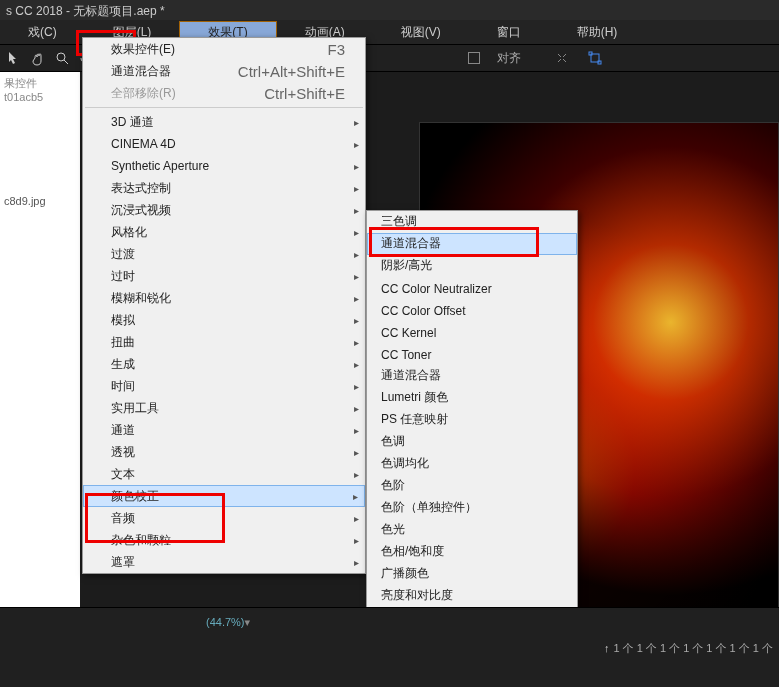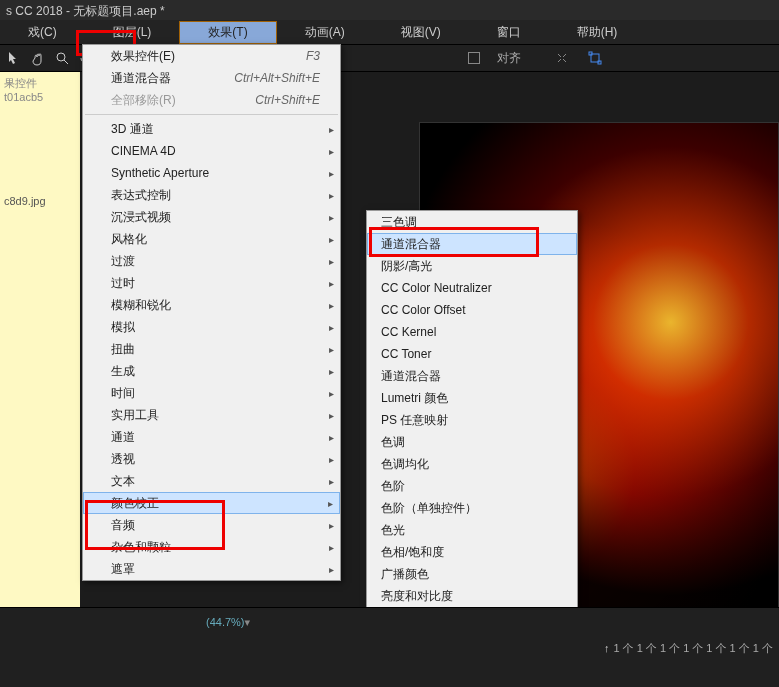--- a/index.html
+++ b/index.html
@@ -10,21 +10,21 @@
 .menubar { background:#232323; color:#ccc; padding:2px 0; height:24px; display:flex; align-items:center; font-size:12px; }
 .menubar span { padding:2px 28px; cursor:pointer; }
 .menubar .sel { background:#88a8d8; color:#222; border:1px solid #a16207; }
 
 .toolbar { background:#202020; height:28px; border-top:1px solid #000; border-bottom:1px solid #000; display:flex; align-items:center; color:#aaa; padding:0 6px; gap:8px; }
 .toolbar .tico { width:16px; height:16px; display:inline-block; }
 .toolbar .sep { width:1px; height:18px; background:#444; }
 .toolbar .align { display:flex; align-items:center; gap:17px; margin-left:300px; }
 .toolbar .chk { width:12px; height:12px; border:1px solid #888; }
 
-.leftpanel { position:absolute; left:0; top:72px; width:80px; bottom:80px; background:#fef9c3; color:#888; font-size:11px; padding:4px; }
+.leftpanel { position:absolute; left:0; top:72px; width:80px; bottom:80px; background:#ffffff; color:#888; font-size:11px; padding:4px; }
 
 .canvas { position:absolute; left:80px; top:72px; right:0; bottom:80px; background:#1c1c1c; overflow:hidden; }
 .fireimg { position:absolute; top:50px; right:0; width:360px; height:500px;
   background:
    radial-gradient(circle at 70% 40%, rgba(255,200,50,.9) 0%, rgba(255,60,0,.7) 20%, rgba(150,0,0,.4) 45%, rgba(0,0,0,.9) 70%),
    radial-gradient(circle at 30% 70%, rgba(255,150,0,.8) 0%, rgba(200,20,0,.6) 25%, rgba(0,0,0,.8) 60%),
    #000;
   border:1px solid #333;
 }
 
@@ -33,26 +33,26 @@
 .footrow1 .pct { color:#6ab; }
 .footrow2 { height:24px; display:flex; align-items:center; justify-content:flex-end; color:#aaa; padding:0 6px; gap:4px; font-size:11px; }
 .footrow2 .up { color:#ccc; }
 
 .menu { position:absolute; background:#f0f0f0; border:1px solid #999; box-shadow:2px 2px 6px rgba(0,0,0,.5); color:#222; font-size:12px; }
 .menu .item { display:flex; align-items:center; justify-content:space-between; padding:3px 20px 3px 28px; height:22px; cursor:pointer; position:relative; white-space:nowrap; }
 .menu .item.disabled { color:#999; }
 .menu .item.hl { background:#cde4ff; border:1px solid #7fb3eb; padding:2px 20px 2px 27px; }
 .menu .sep { height:1px; background:#ccc; margin:3px 2px; }
 .menu .arrow::after { content:"▸"; font-size:10px; color:#555; position:absolute; right:6px; }
-.menu .sc { color:#666; font-size:12px;font-style:italic; }
+.menu .sc { color:#666; font-size:15px; }
 .menu .redbox { position:absolute; border:3px solid #e00; pointer-events:none; }
 
-.mainmenu { top:44px; left:82px; width:259px; }
+.mainmenu { top:37px; left:82px; width:284px; }
 .submenu { top:210px; left:366px; width:212px; }
-.submenu .item { padding:3px 12px 3px 14px; }
+.submenu .item { padding:3px 12px 3px 14px;align-items:flex-end; }
 .submenu .item.hl { padding:2px 11px 2px 13px; }
 
 .rb-effect { position:absolute; top:30px; left:76px; width:60px; height:26px; border:3px solid #e00; pointer-events:none; }
 </style>
 </head>
 <body>
 
 <div class="titlebar">s CC 2018 - 无标题项目.aep *</div>
 
 <div class="menubar">

